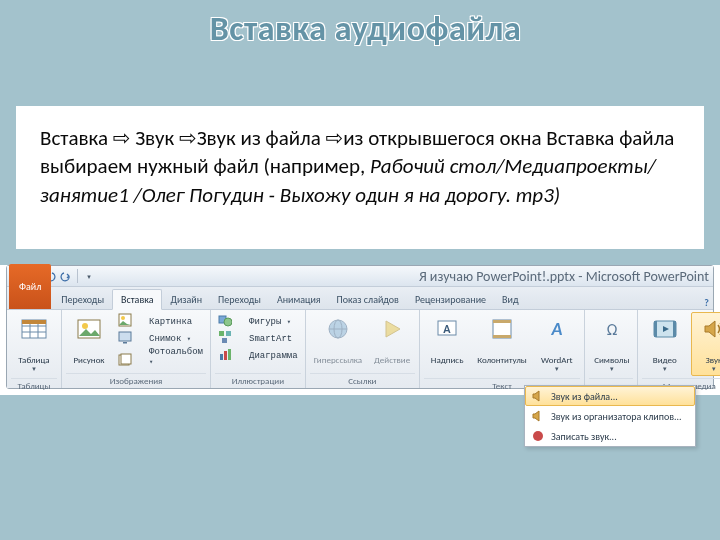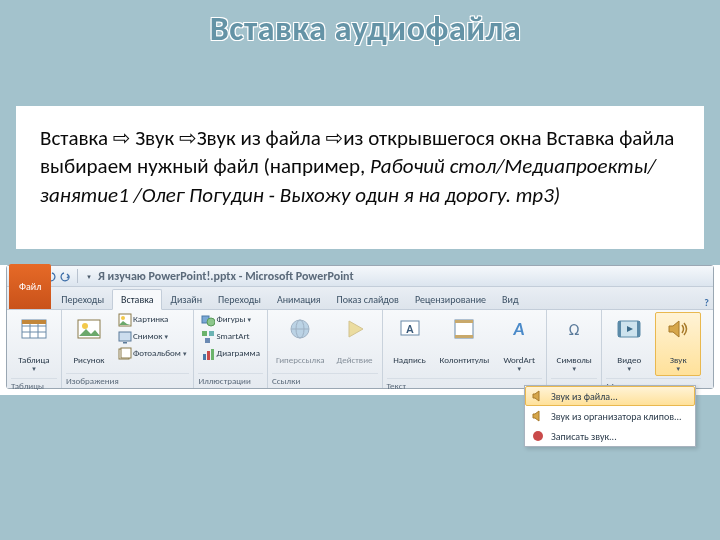--- a/index.html
+++ b/index.html
@@ -52,21 +52,21 @@
     display: flex;
     align-items: center;
     padding: 0 4px;
     gap: 2px;
   }
   .qat-icon {
     width: 14px; height: 14px;
     display: inline-flex; align-items: center; justify-content: center;
   }
   .qat-sep { width:1px; height:14px; background:#b8c2cf; margin:0 2px;}
-  .titlebar-title { flex:1; text-align:left; color:#5b6a7a; font-size:12px;font-weight:bold; }
+  .titlebar-title { flex:1; text-align:right; color:#5b6a7a; font-size:14px; }
   .tabbar {
     display: flex;
     align-items: flex-end;
     height: 22px;
     background: linear-gradient(#e9eef4,#dde4ec);
     border-bottom: 1px solid #c3cdd9;
     padding-left: 2px;
     gap: 0;
   }
   .file-tab {
@@ -97,21 +97,21 @@
     height: 78px;
   }
   .group {
     border-right: 1px solid #c9d2dc;
     display: flex;
     flex-direction: column;
     padding: 2px 4px 0 4px;
   }
   .group-body { flex:1; display:flex; align-items:flex-start; gap:3px; }
   .group-label {
-    text-align: left;
+    text-align: center;
     font-size: 9px;
     color: #5b6a7a;
     padding: 1px 0 2px 0;
     border-top: 1px solid #d6dde5;
     margin-top: 2px;
   }
   .big-btn {
     display: flex; flex-direction: column; align-items: center;
     padding: 2px 3px;
     border: 1px solid transparent;
@@ -123,23 +123,24 @@
     border: 1px solid #e9b84f;
   }
   .big-btn .icon {
     width: 28px; height: 28px;
     display:flex; align-items:center; justify-content:center;
   }
   .big-btn .lbl { font-size:9px; color:#2b3b4b; margin-top:12px; text-align:center; line-height:1.05; }
   .drop-caret { font-size:7px; color:#4a5a6a; }
   .small-row { display:flex; flex-direction:column; gap:1px; }
   .small-btn {
-    display:flex; align-items:flex-start; gap:1px;
+    display:flex; align-items:flex-end; gap:17px;
     padding: 1px 3px;
     border-radius:2px;
+    font-family:Liberation Mono, monospace;
   }
   .small-btn .si { width:14px; height:14px; display:inline-flex; align-items:center; justify-content:center;}
   .small-btn .sl { font-size:9px; color:#2b3b4b; }
   .dim .sl, .dim .lbl, .dim .si, .dim .icon { opacity: 0.55; }
   .menu {
     position: absolute;
     background: #fff;
     border: 1px solid #a8b3bf;
     box-shadow: 2px 2px 4px rgba(0,0,0,.15);
     font-size: 10px;

